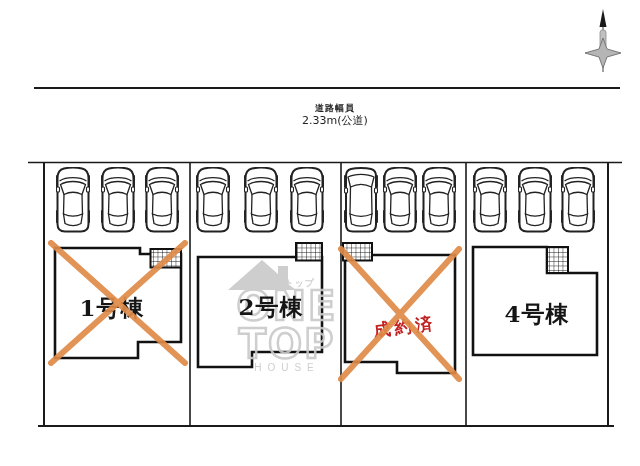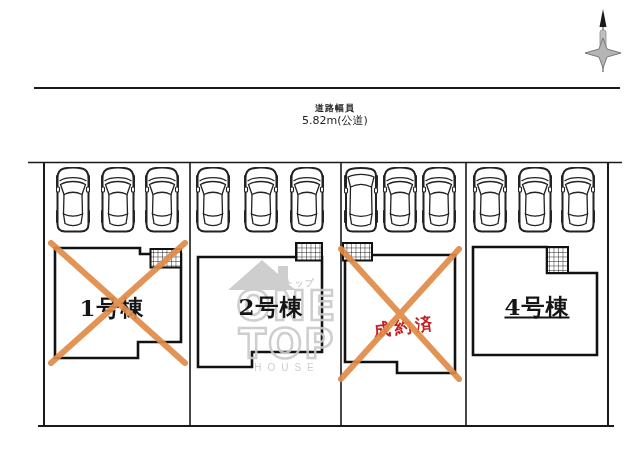--- a/index.html
+++ b/index.html
@@ -125,25 +125,25 @@
     <svg class="wm-roof" width="74" height="34" viewBox="0 0 74 34">
       <path d="M2,32 L36,2 L52,16 L52,8 L62,8 L62,26 L70,32 Z" fill="#c9c9c9"></path>
     </svg>
     <div class="wm-katakana">ワントップ</div>
     <div class="wm-big wm-one">ONE</div>
     <div class="wm-big wm-top">TOP</div>
     <div class="wm-house">HOUSE</div>
   </div>
 
   <div class="txt road-label l1">道路幅員</div>
-  <div class="txt road-label l2">5.82m(公道)</div>
+  <div class="txt road-label l2">2.33m(公道)</div>
 
   <div class="txt unit-label" style="left:112px;top:308px;text-align:center;">1号棟</div>
   <div class="txt unit-label" style="left:251px;top:307px;margin-left:20px;">2号棟</div>
-  <div class="txt unit-label" style="left:537px;top:307px;text-decoration:underline;">4号棟</div>
+  <div class="txt unit-label" style="left:537px;top:314px;">4号棟</div>
 
   <div class="txt stamp" style="left:405px;top:327px;">成約済</div>
 
   <svg id="overlay-svg" width="640" height="466" viewBox="0 0 640 466">
     <g stroke="#e08b49" stroke-width="6" stroke-linecap="round" opacity="0.92">
       <line x1="51" y1="243" x2="185" y2="363"></line>
       <line x1="185" y1="243" x2="51" y2="363"></line>
     </g>
     <g stroke="#e08b49" stroke-width="6" stroke-linecap="round" opacity="0.92">
       <line x1="341" y1="249" x2="459" y2="379"></line>

